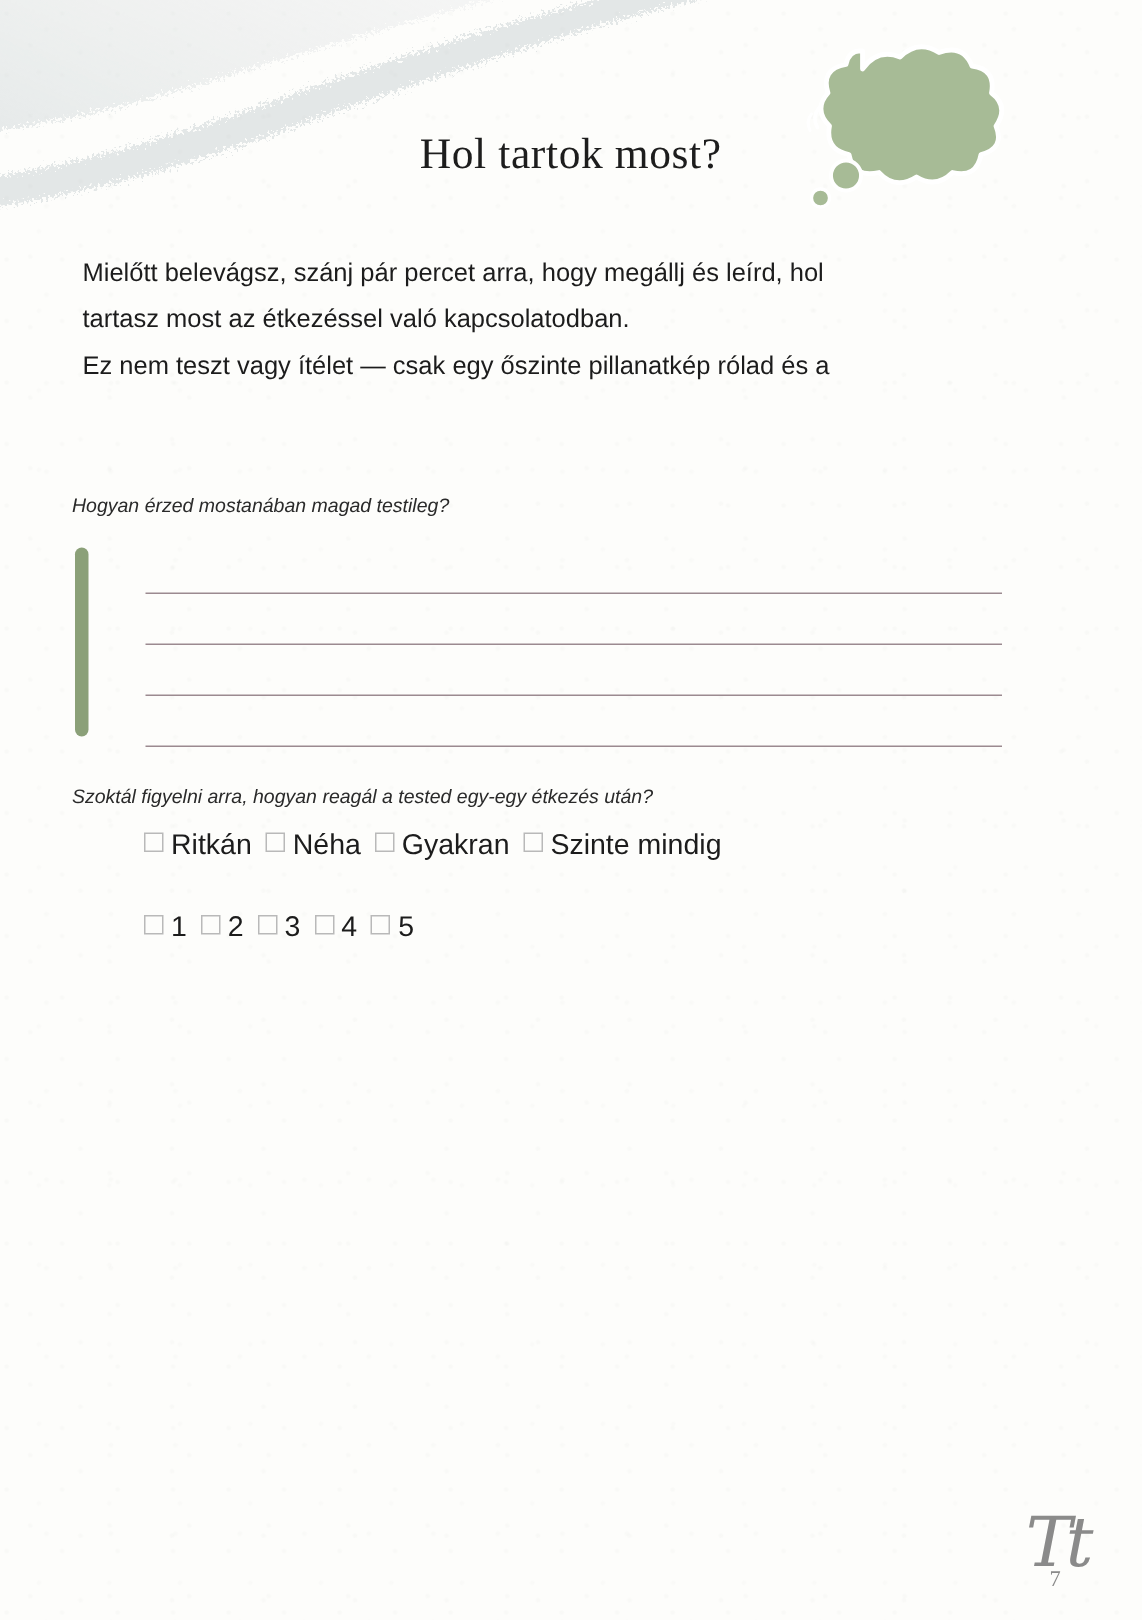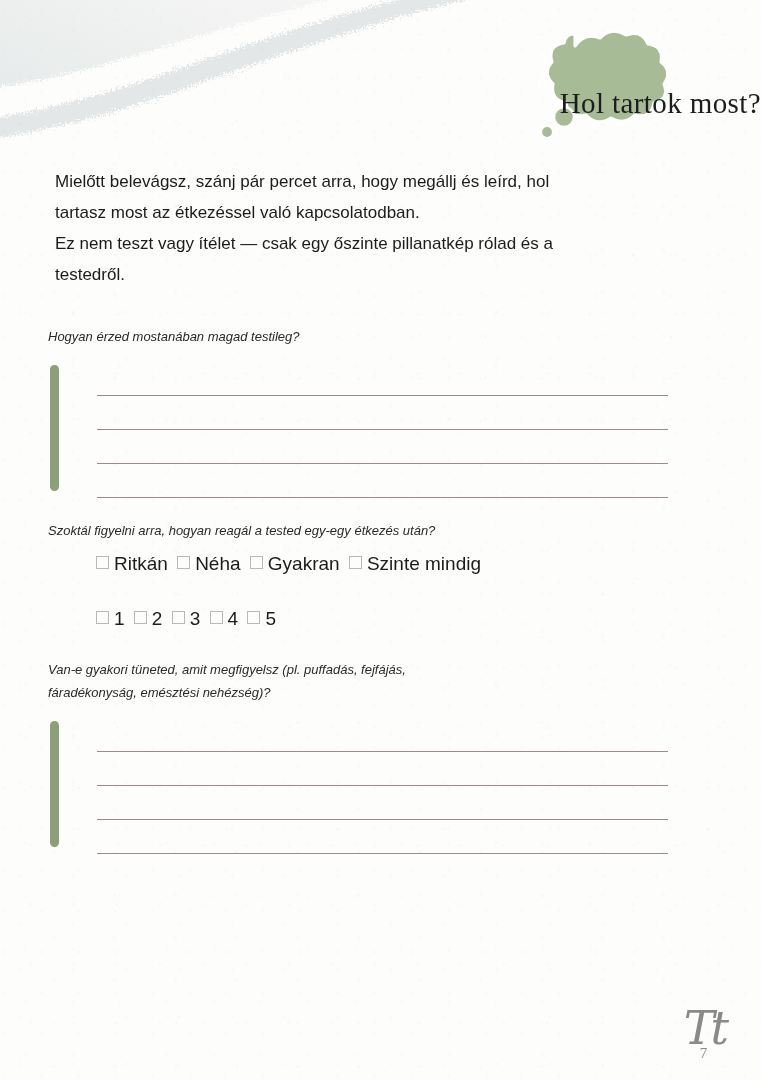--- a/index.html
+++ b/index.html
@@ -20,21 +20,21 @@
       radial-gradient(circle at 55% 91%, rgba(180,185,178,.045) 0 1px, transparent 2px);
     background-size:37px 41px,53px 47px,43px 59px,61px 43px,47px 53px;
   }
 
   
   #wash{position:absolute;left:-40px;top:-30px;width:620px;height:260px;z-index:1;pointer-events:none;}
 
   
   #page-title{
     position:absolute;left:0;right:0;top:68px;z-index:4;
-    text-align:right;
+    text-align:center;
     font-family:"Liberation Serif","DejaVu Serif",serif;
     font-size:29px;color:#1d1d1d;letter-spacing:.4px;font-weight:400;
   }
 
   #thought-bubble{position:absolute;left:528px;top:28px;width:150px;height:125px;z-index:3;}
 
   
   #intro{
     position:absolute;left:55px;width:651px;top:166px;z-index:4;
     text-align:left;font-size:17px;line-height:31px;color:#1c1c1c;
@@ -122,21 +122,20 @@
     <path d="M13 48 q-4 5 -1 11" fill="none" stroke="#ffffff" stroke-width="2" stroke-linecap="round"></path>
   </g>
 </svg>
 
 <h1 id="page-title">Hol tartok most?</h1>
 
 <div id="intro">
   <p>Mielőtt belevágsz, szánj pár percet arra, hogy megállj és leírd, hol</p>
   <p>tartasz most az étkezéssel való kapcsolatodban.</p>
   <p>Ez nem teszt vagy ítélet — csak egy őszinte pillanatkép rólad és a</p>
-  <p>testedről.</p>
 </div>
 
 <div id="content">
 
   <div>
     <div class="question-label">Hogyan érzed mostanában magad testileg?</div>
     <div class="write-block">
       <div class="accent-bar"></div>
       <div class="rule-lines">
         <div class="rule-line" style="top:32px"></div>
@@ -166,34 +165,19 @@
       <span class="choice"><span class="checkbox-glyph"></span><span class="choice-label">1</span></span>
       <span class="choice"><span class="checkbox-glyph"></span><span class="choice-label">2</span></span>
       <span class="choice"><span class="checkbox-glyph"></span><span class="choice-label">3</span></span>
       <span class="choice"><span class="checkbox-glyph"></span><span class="choice-label">4</span></span>
       <span class="choice"><span class="checkbox-glyph"></span><span class="choice-label">5</span></span>
     </div>
   </div>
 
   <div class="q-gap"></div>
 
-  <div>
-    <div class="question-label">
-      <div>Van-e gyakori tüneted, amit megfigyelsz (pl. puffadás, fejfájás,</div>
-      <div>fáradékonyság, emésztési nehézség)?</div>
-    </div>
-    <div class="write-block">
-      <div class="accent-bar"></div>
-      <div class="rule-lines">
-        <div class="rule-line" style="top:32px"></div>
-        <div class="rule-line" style="top:66px"></div>
-        <div class="rule-line" style="top:100px"></div>
-        <div class="rule-line" style="top:134px"></div>
-      </div>
-    </div>
-  </div>
 
 </div>
 
 <div id="footer-logo">
   <div id="monogram">Tt</div>
   <div id="page-number">7</div>
 </div>
 
 </body></html>

